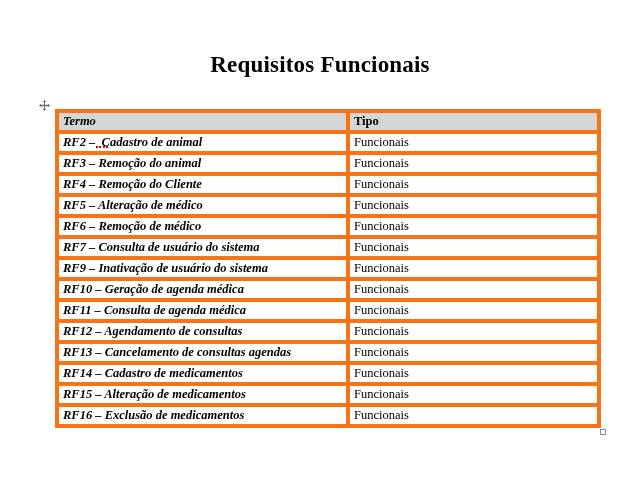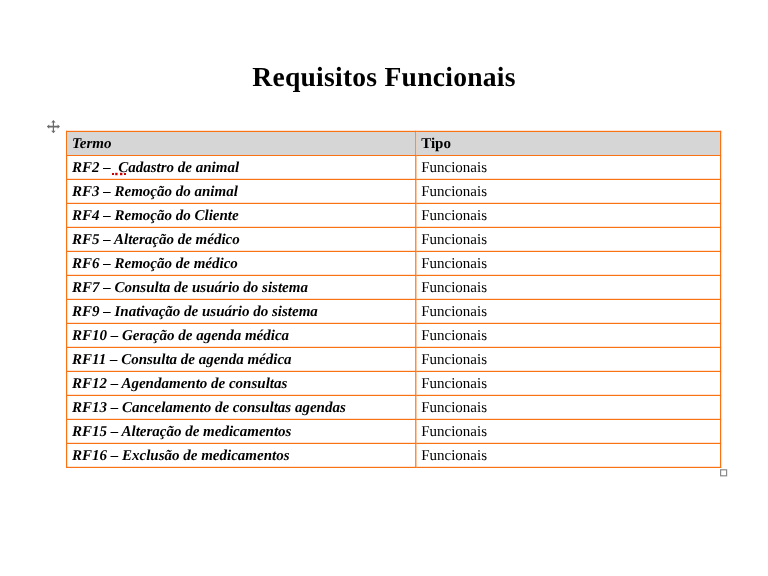--- a/index.html
+++ b/index.html
@@ -22,21 +22,21 @@
     position: relative;
     margin: 31px 0 0 55px;
     width: 546px;
   }
   table.req-table {
     border-collapse: collapse;
     width: 100%;
     table-layout: fixed;
   }
   .req-table th, .req-table td {
-    border: 1px solid #f97316;
+    border: 4px solid #f97316;
     height: 20px;
     padding: 1px 4px;
     font-size: 12.5px;
     line-height: 15px;
     vertical-align: middle;
     white-space: nowrap;
     overflow: hidden;
     position: relative;
   }
   .req-table th {
@@ -136,20 +136,24 @@
         </tr>
         <tr>
           <td class="col-termo">RF12 – Agendamento de consultas</td>
           <td class="col-tipo">Funcionais</td>
         </tr>
         <tr>
           <td class="col-termo">RF13 – Cancelamento de consultas agendas</td>
           <td class="col-tipo">Funcionais</td>
         </tr>
         <tr>
+          <td class="col-termo">RF14 – Cadastro de medicamentos</td>
+          <td class="col-tipo">Funcionais</td>
+        </tr>
+        <tr>
           <td class="col-termo">RF15 – Alteração de medicamentos</td>
           <td class="col-tipo">Funcionais</td>
         </tr>
         <tr>
           <td class="col-termo">RF16 – Exclusão de medicamentos</td>
           <td class="col-tipo">Funcionais</td>
         </tr>
       </tbody>
     </table>
 

